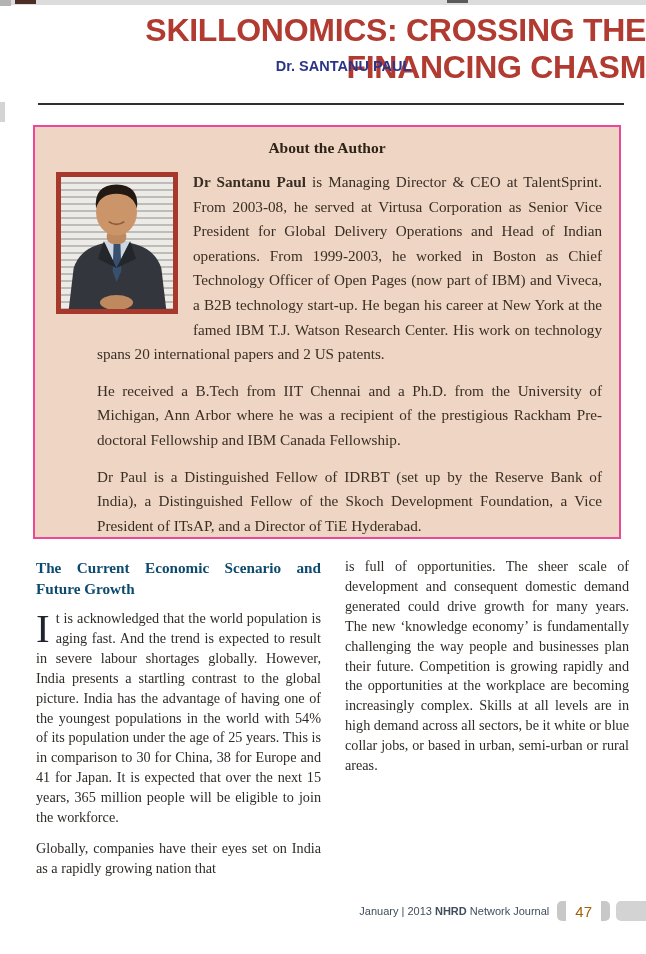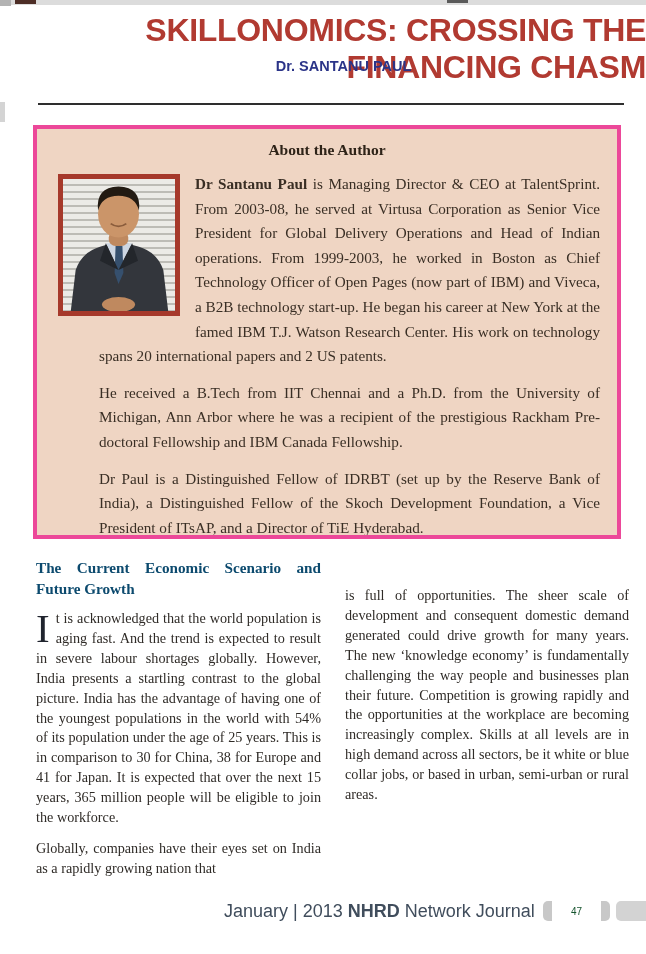--- a/index.html
+++ b/index.html
@@ -46,21 +46,21 @@
     width: 586px; height: 0;
     border: none;
     border-top: 2px solid #2e2e2e;
   }
 
   
   .about-box {
     position: absolute; top: 125px; left: 33px;
     width: 588px; height: 414px;
     background: #efd5c3;
-    border: 4px solid #ec4899;
+    border: 2px solid #ec4899;
     padding: 12px 17px 10px 17px;
     overflow: hidden;
     color: #392e24;
   }
   .about-heading {
     text-align: center;
     font-size: 15.5px; font-weight: 700;
     color: #2e2318;
     margin-bottom: 13px;
   }
@@ -84,21 +84,21 @@
   }
   .photo svg { position: absolute; inset: 0; width: 100%; height: 100%; }
 
   
   .col {
     position: absolute; top: 557px;
     width: 285px;
     color: #2f2b27;
   }
   .col-left  { left: 36px; }
-  .col-right { left: 345px; width: 284px; margin-top: 29px; }
+  .col-right { left: 345px; width: 284px; }
   .section-heading {
     font-size: 15.2px; font-weight: 700;
     line-height: 21px;
     text-align: justify;
     color: #0c4a6e;
     margin-bottom: 10px;
   }
   .body-p {
     font-size: 14.2px;
     line-height: 19.9px;
@@ -115,34 +115,34 @@
   }
 
   
   .footer {
     position: absolute; top: 900px; left: 0;
     width: 100%; height: 22px;
     display: flex; align-items: center; justify-content: flex-end;
     font-family: "Liberation Sans", sans-serif;
   }
   .footer-text {
-    font-size: 18px;
+    font-size: 11px;
     color: #404d5c;
     margin-right: 8px;
   }
   .footer-text strong { font-weight: 700; }
   .page-badge { display: inline-flex; height: 20px; }
   .badge-cap { width: 9px; height: 20px; background: #c8c8c8; }
   .badge-cap.left  { border-radius: 5px 0 0 5px; }
   .badge-cap.right { border-radius: 0 5px 5px 0; }
   .badge-num {
     height: 20px; background: #ffffff;
-    padding: 0 19px;
+    padding: 0 9px;
     display: flex; align-items: center;
-    font-size: 10px; color: #14532d;
+    font-size: 15px; color: #a16207;
   }
   .footer-bar {
     width: 30px; height: 20px;
     margin-left: 6px;
     background: #d3d3d3;
     border-radius: 5px 0 0 5px;
   }
 </style>
 </head>
 <body>

